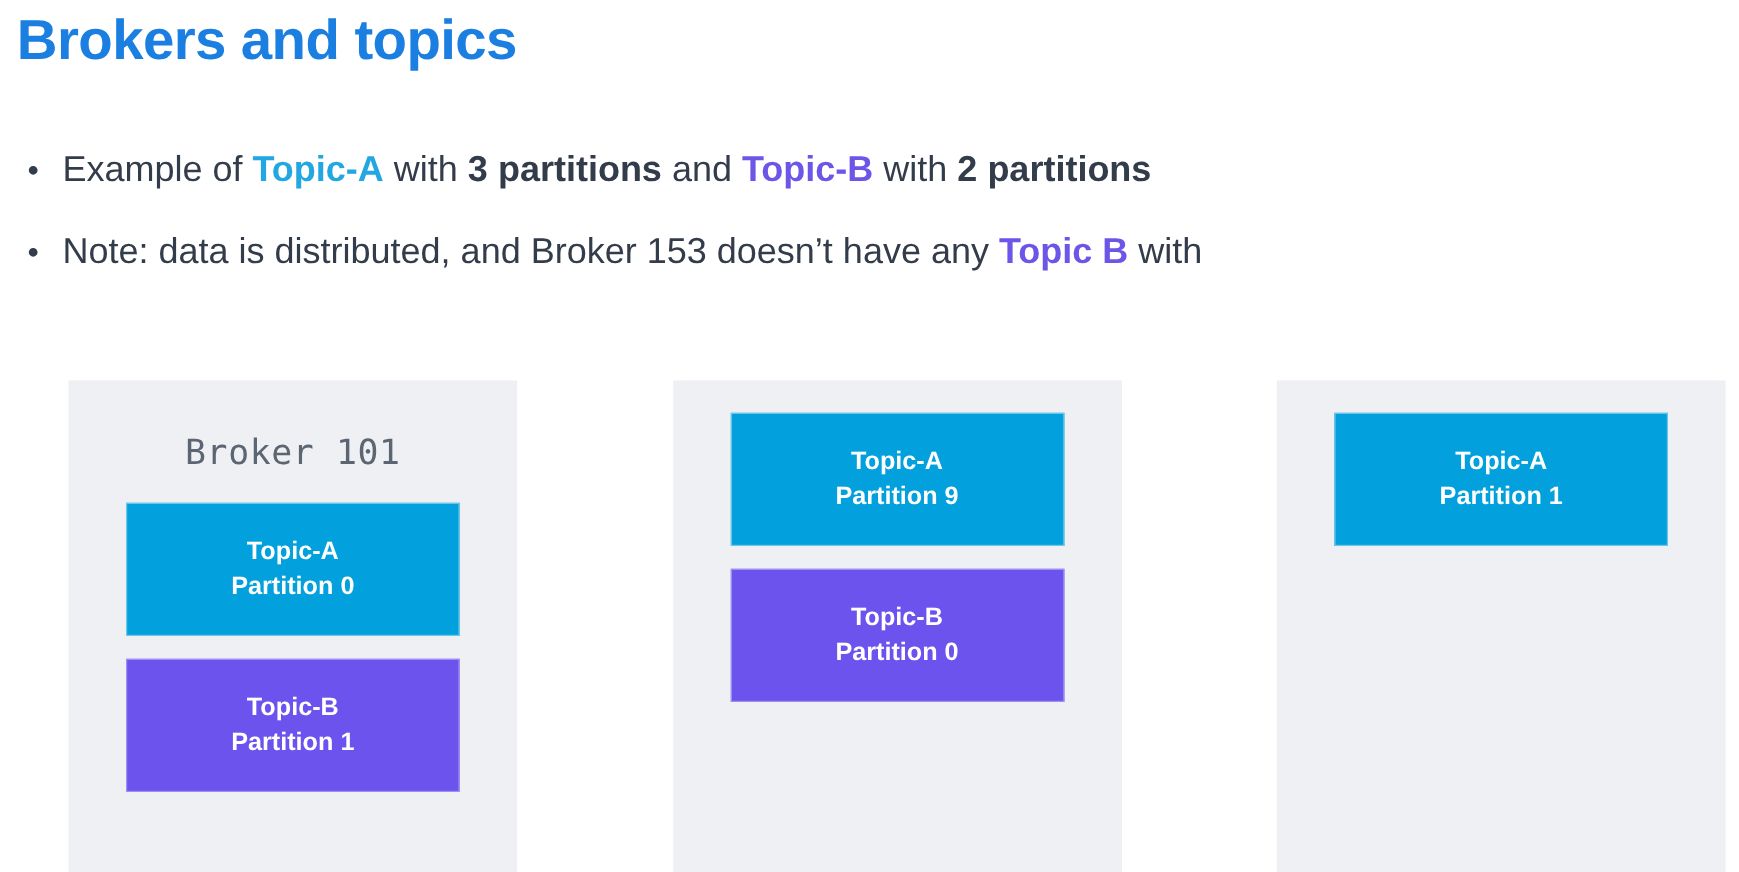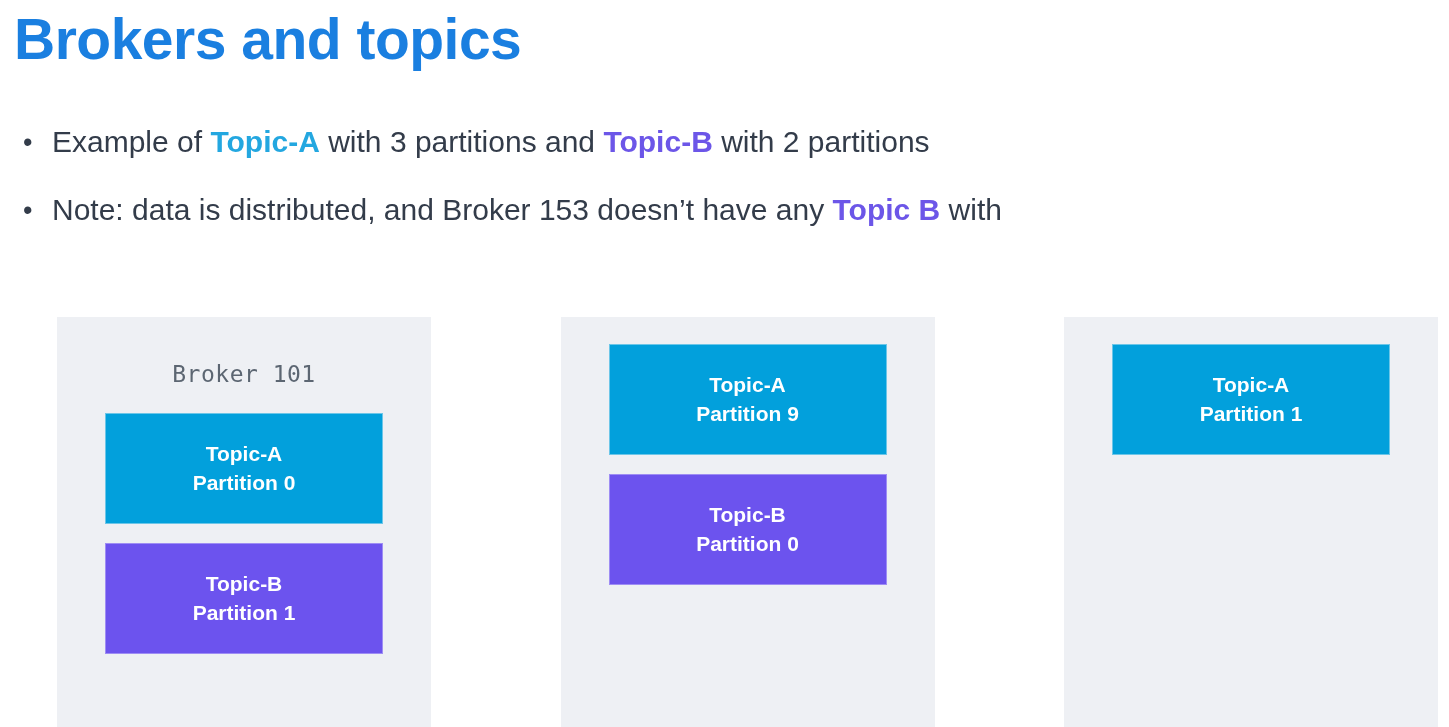--- a/index.html
+++ b/index.html
@@ -20,21 +20,21 @@
     width: 1449px;
     height: 727px;
     background: #ffffff;
   }
 
   
   .slide-title {
     position: absolute;
     left: 14px;
     top: 4px;
-    font-size: 57px;
+    font-size: 47px;
     font-weight: bold;
     letter-spacing: -0.5px;
     color: #1a7fe0;
     line-height: 1.25;
     white-space: nowrap;
   }
 
   
   .bullet-list {
     position: absolute;
@@ -58,21 +58,21 @@
     box-sizing: border-box;
   }
   .bullet-text {
     flex: 1 1 auto;
     font-size: 30px;
     line-height: 40px;
     color: #333c4a;
     white-space: nowrap;
   }
   .bullet-text .b {
-    font-weight: normal;
+    font-weight: bold;
   }
   .topic-a-inline {
     color: #23a7e0;
     font-weight: bold;
   }
   .topic-b-inline {
     color: #6c56e8;
     font-weight: bold;
   }
 
@@ -88,21 +88,21 @@
   }
   .broker-panel {
     width: 374px;
     background: #eef0f4;
     box-sizing: border-box;
     padding: 0;
     position: relative;
   }
   .broker-label {
     font-family: "DejaVu Sans Mono", "Liberation Mono", monospace;
-    font-size: 23px;
+    font-size: 29px;
     color: #5c6672;
     text-align: center;
     letter-spacing: 0.5px;
     padding-top: 46px;
     padding-bottom: 0;
     line-height: 1;
   }
   .partitions {
     margin-top: 27px;
     padding: 0 48px;

